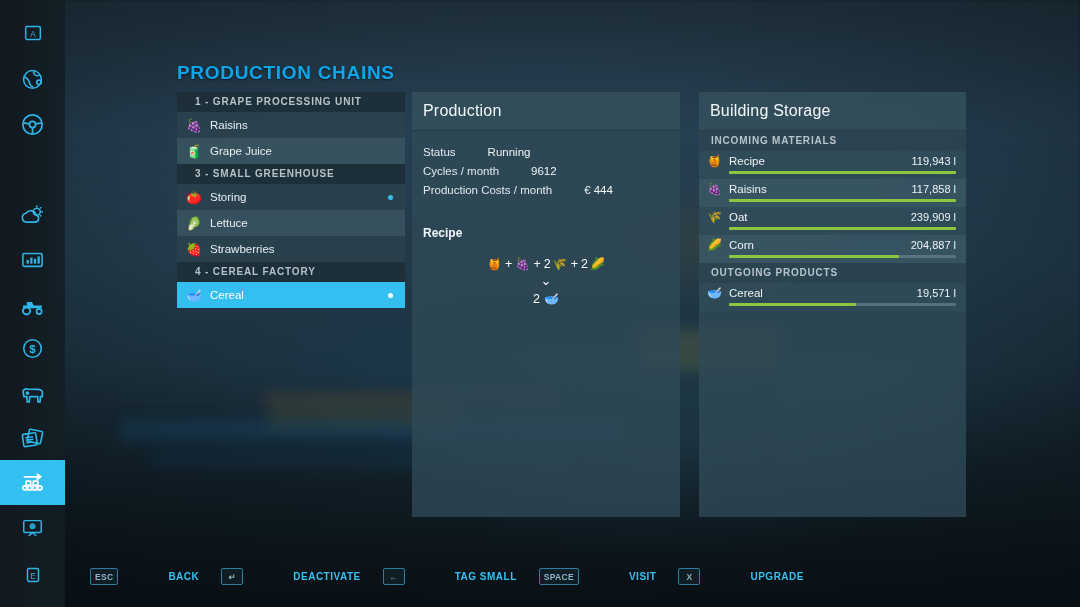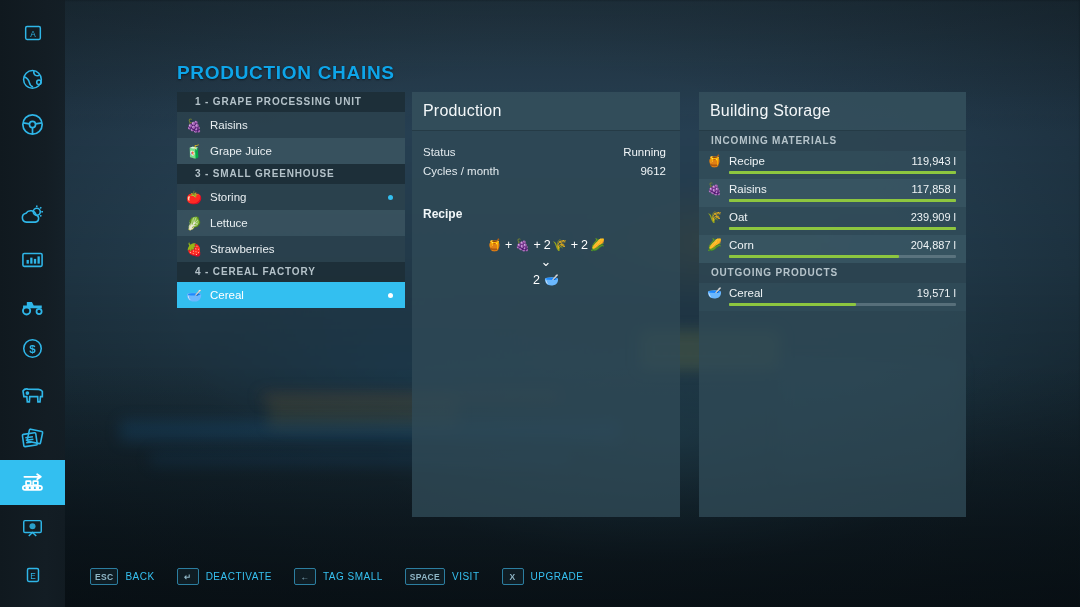--- a/index.html
+++ b/index.html
@@ -170,24 +170,24 @@
     left: 699px;
     top: 92px;
     width: 267px;
     height: 425px;
   }
 
   
   .stats { padding: 12px 14px 0 11px; }
   .stat-row {
     display: flex;
-    justify-content: space-between;
     font-size: 11.5px;
     color: #e2eaee;
     line-height: 19px;
+    gap: 32px;
   }
   .stat-val { color: #f0f5f7; }
 
   .recipe-title {
     margin: 26px 0 16px 11px;
     font-size: 12px;
     font-weight: bold;
     color: #f2f7f9;
   }
   .recipe-line {
@@ -292,41 +292,42 @@
   
   #hotkeys {
     position: absolute;
     left: 90px;
     bottom: 22px;
     display: flex;
     align-items: center;
     gap: 22px;
     z-index: 6;
   }
-  .hk { display: flex; align-items: center; gap: 7px; }
+  .hk { display: flex; align-items: center; gap: 18px; }
   .hk-key {
     min-width: 22px;
     height: 17px;
     padding: 0 4px;
     border: 1px solid #2c7ea0;
     border-radius: 2px;
     background: rgba(20,38,48,0.55);
     color: #8fb6c6;
     font-size: 8.5px;
     font-weight: bold;
     letter-spacing: 0.3px;
     display: flex;
     align-items: center;
     justify-content: center;
   }
   .hk-label {
     font-size: 10px;
-    font-weight: normal;
+    font-weight: bold;
     letter-spacing: 0.5px;
     color: #36c0f0;
+    margin-left: 32px;
   }
 </style>
 </head>
 <body>
 
 <div id="screen">
 
   <div id="bg-scene"></div>
   <div class="bg-streak" style="left:120px; top:420px; width:500px; height:22px; background:rgba(30,96,150,0.35);"></div>
   <div class="bg-streak" style="left:150px; top:452px; width:420px; height:14px; background:rgba(26,82,130,0.30);"></div>
@@ -503,20 +504,24 @@
       <span class="panel-head-title">Production</span>
     </div>
     <div class="stats" id="prod-stats">
         <div class="stat-row">
           <span>Status</span>
           <span class="stat-val">Running</span>
         </div>
         <div class="stat-row">
           <span>Cycles / month</span>
           <span class="stat-val">9612</span>
+        </div>
+        <div class="stat-row">
+          <span>Production Costs / month</span>
+          <span class="stat-val">€ 444</span>
         </div>
       </div>
     <div class="recipe-title">Recipe</div>
     <div class="recipe-line" id="recipe-inputs">
         <span class="ing">
           <span class="r-ico">🍯</span>
         </span>
         <span>+</span>
         <span class="ing">
           <span class="r-ico">🍇</span>

